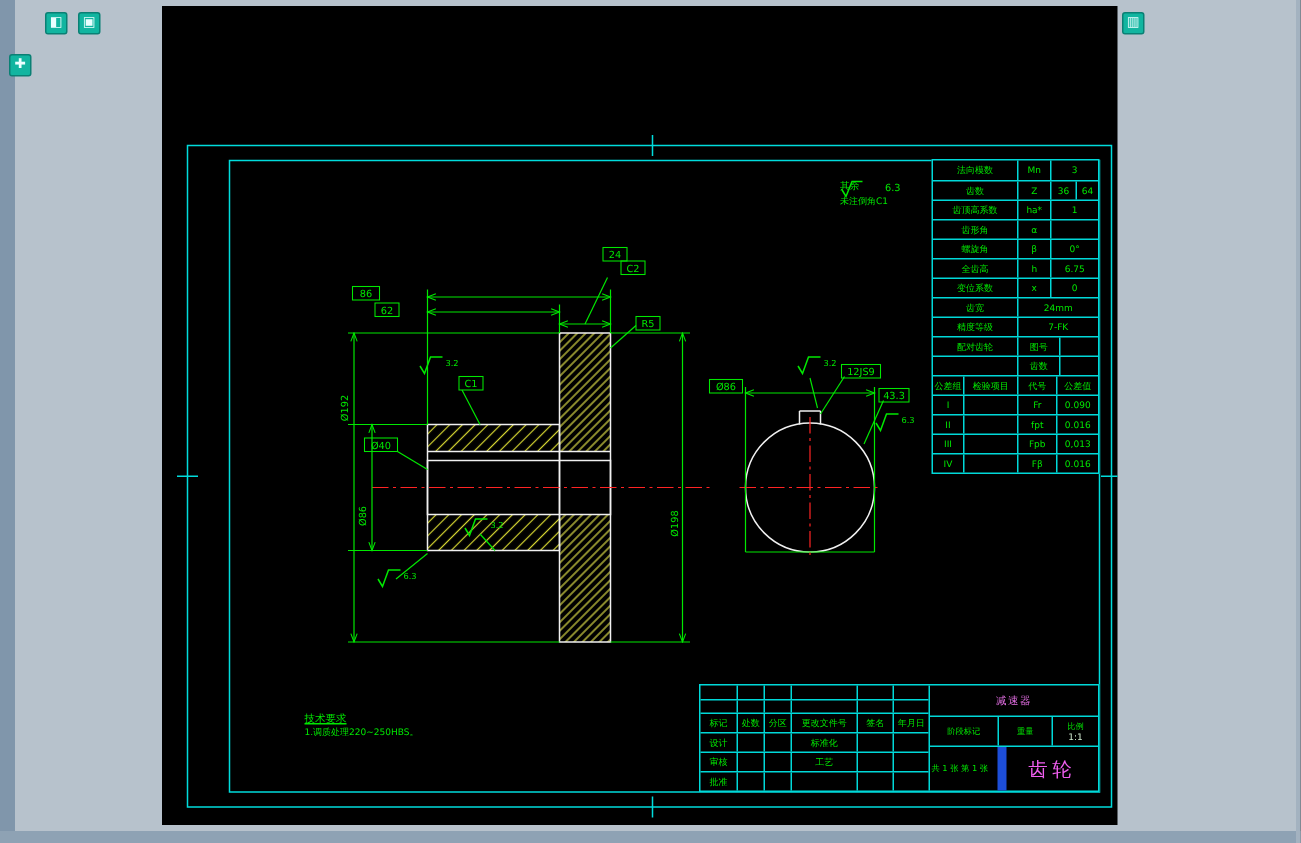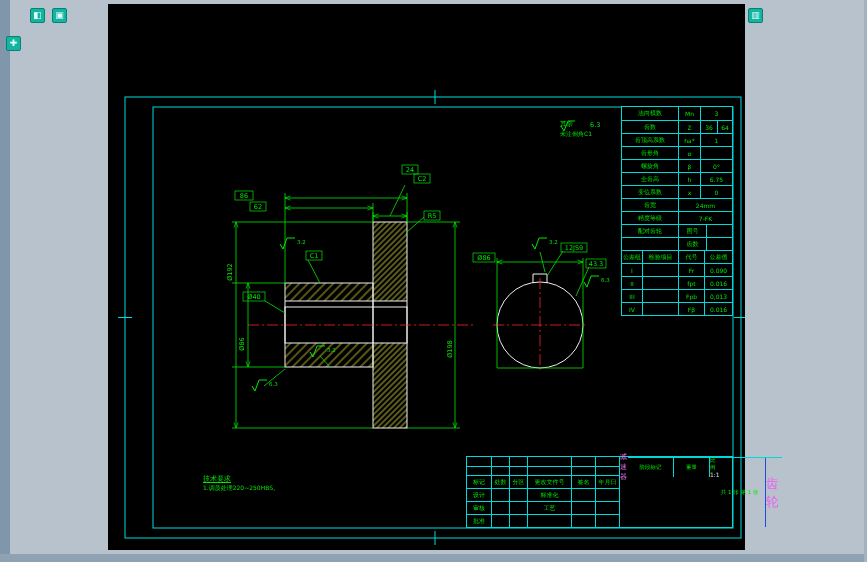--- a/index.html
+++ b/index.html
@@ -47,32 +47,32 @@
     font-size:6px;color:#00e800;background:#000;
   }
   .tb-left{width:152px;display:flex;flex-direction:column;}
   .tb-row{display:flex;box-sizing:border-box;flex:0 0 auto;}
   .tb-row + .tb-row{border-top:1px solid #00d9d9;}
   .tb-row.h9{height:9px;}
   .tb-row.h13{height:13px;}
   .tb-c{box-sizing:border-box;overflow:hidden;white-space:nowrap;display:flex;align-items:center;justify-content:center;}
   .tb-c + .tb-c{border-left:1px solid #00d9d9;}
   .w24{width:24px;}.w18{width:18px;}.w44{width:44px;}
-  .tb-right{flex:1;display:flex;flex-direction:row;border-left:1px solid #00d9d9;}
+  .tb-right{flex:1;display:flex;flex-direction:column;border-left:1px solid #00d9d9;}
   .tb-company{height:20px;display:flex;align-items:center;justify-content:center;
     color:#e36ee3;font-size:7px;letter-spacing:1px;}
   .tb-mid{height:20px;border-top:1px solid #00d9d9;display:flex;box-sizing:border-box;}
   .tb-mid .mcell{display:flex;flex-direction:column;align-items:center;justify-content:center;overflow:hidden;}
   .tb-mid .mcell + .mcell{border-left:1px solid #00d9d9;}
   .m45{width:45px;}.m35{width:35px;}.mfl{flex:1;}
   .mlabel{font-size:5.5px;}
   .mvalue{font-size:6px;color:#cfe8cf;}
   .tb-bot{flex:1;border-top:1px solid #00d9d9;display:flex;box-sizing:border-box;}
   .tb-sheet{width:45px;font-size:5.5px;padding:1px;box-sizing:border-box;display:flex;align-items:center;}
-  .tb-part{flex:1;border-left:1px solid #1d4ed8;display:flex;align-items:center;justify-content:center;
+  .tb-part{flex:1;border-left:6px solid #1d4ed8;display:flex;align-items:center;justify-content:center;
     color:#f05ef0;font-size:13px;letter-spacing:3px;}
 
   
   .tech-notes{position:absolute;left:95px;top:470px;color:#00e800;}
   .tech-title{font-size:7px;text-decoration:underline;}
   .tech-line{font-size:6px;}
   .general-note{position:absolute;left:452px;top:116px;color:#00e800;}
   .gn-row1{font-size:6.5px;display:flex;align-items:center;gap:17px;}
   .gn-row2{font-size:6px;margin-top:1px;}
 </style>

